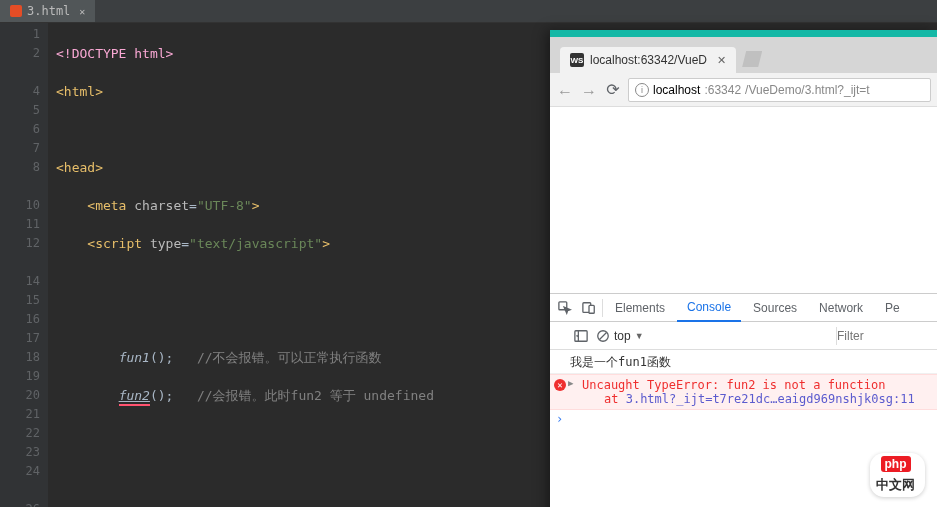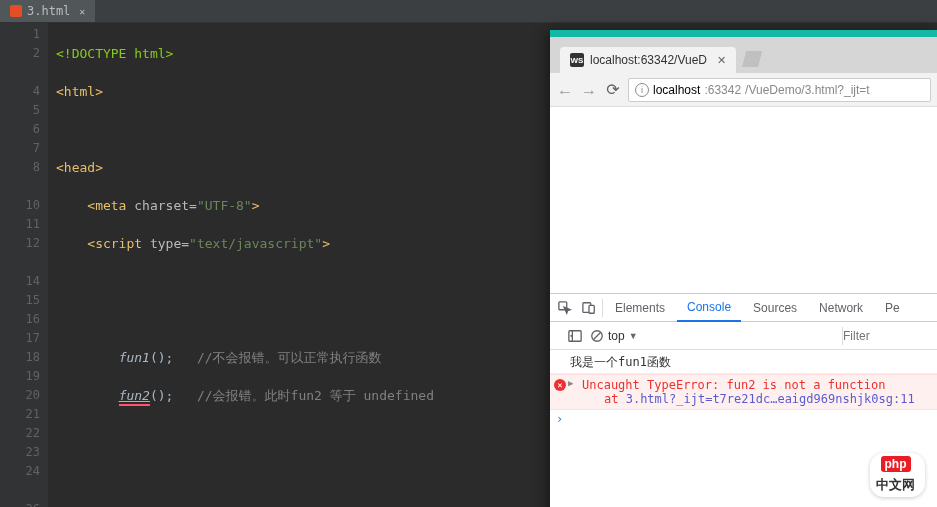--- a/index.html
+++ b/index.html
@@ -12,21 +12,21 @@
     .tab-close { color: #bbbbbb; margin-left: 4px; font-size: 10px; }
     
     .editor-area { display: flex; flex: 1; background: #2b2b2b; }
     .gutter { width: 48px; background: #313335; color: #606366; text-align: right; padding: 2px 8px 2px 0; line-height: 19px; font-size: 12px; }
     .gutter .line { height: 19px; }
     .code { flex: 1; padding: 2px 0 2px 8px; line-height: 19px; color: #a9b7c6; white-space: pre; position: relative; }
     .code .line { height: 19px; }
     
     .tag-bracket { color: #e8bf6a; }
     .tag-name { color: #e8bf6a; }
-    .doctype { color: #84cc16; }
+    .doctype { color: #f9a8d4; }
     .attr-name { color: #bababa; }
     .attr-value { color: #6a8759; }
     .func-call { color: #a9b7c6; font-style: italic; }
     .comment { color: #808080; }
     .underline-err { border-bottom: 2px solid #ff5370; display: inline-block; line-height: 16px; text-decoration: underline; }
     
     .browser-window { position: absolute; top: 30px; left: 550px; width: 387px; height: 503px; background: #fff; border-top: 7px solid #14b8a6; box-shadow: -4px 0 12px rgba(0,0,0,0.4); display: flex; flex-direction: column; }
     .browser-tabs { background: #d6d6d6; height: 36px; display: flex; align-items: flex-end; padding-left: 10px; }
     .browser-tab { background: #f2f2f2; border-radius: 4px 4px 0 0; padding: 6px 10px; display: flex; align-items: center; gap: 6px; font-size: 12px; color: #333; font-family: Arial, sans-serif; max-width: 200px; }
     .browser-tab-icon { width: 14px; height: 14px; background: #333; border-radius: 2px; display: inline-flex; align-items: center; justify-content: center; color: #fff; font-size: 8px; font-weight: bold; }
@@ -40,21 +40,21 @@
     .url-info { width: 14px; height: 14px; border: 1px solid #888; border-radius: 50%; display: inline-flex; align-items: center; justify-content: center; font-size: 9px; color: #888; flex-shrink: 0; }
     .url-host { color: #000; }
     .url-path { color: #888; }
     
     .devtools { flex: 1; display: flex; flex-direction: column; background: #fff; font-family: "Segoe UI", Arial, sans-serif; }
     .dt-tabs { display: flex; align-items: center; border-bottom: 1px solid #ccc; height: 28px; padding: 0 4px; gap: 2px; }
     .dt-icon-btn { width: 22px; height: 22px; display: flex; align-items: center; justify-content: center; color: #5f6368; }
     .dt-tab { padding: 6px 10px; font-size: 12px; color: #5f6368; cursor: pointer; }
     .dt-tab.active { color: #1a73e8; border-bottom: 2px solid #1a73e8; }
     
-    .dt-toolbar { display: flex; align-items: center; border-bottom: 1px solid #ddd; height: 28px; padding: 0 14px; gap: 0; }
+    .dt-toolbar { display: flex; align-items: center; border-bottom: 1px solid #ddd; height: 28px; padding: 0 20px; gap: 0; }
     .dt-select-wrap { display: flex; align-items: center; gap: 4px; flex: 1; }
     .dt-filter { border: none; font-size: 12px; color: #888; outline: none; width: 80px; }
     .dt-divider { width: 1px; height: 18px; background: #ddd; }
     
     .console-body { flex: 1; padding: 2px 0; font-family: Consolas, monospace; font-size: 12px; overflow: auto; }
     .console-line { padding: 2px 20px; border-bottom: 1px solid #f0f0f0; color: #333; }
     .console-error { background: #fff0f0; color: #ef2f2f; padding: 3px 6px 3px 20px; border-top: 1px solid #fdd; border-bottom: 1px solid #fdd; position: relative; }
     .console-error .err-icon { position: absolute; left: 4px; top: 4px; width: 12px; height: 12px; background: #ef2f2f; border-radius: 50%; display: flex; align-items: center; justify-content: center; color: #fff; font-size: 9px; }
     .console-error .expand { position: absolute; left: 18px; top: 3px; color: #888; font-size: 9px; }
     .console-error .err-msg { margin-left: 12px; }

